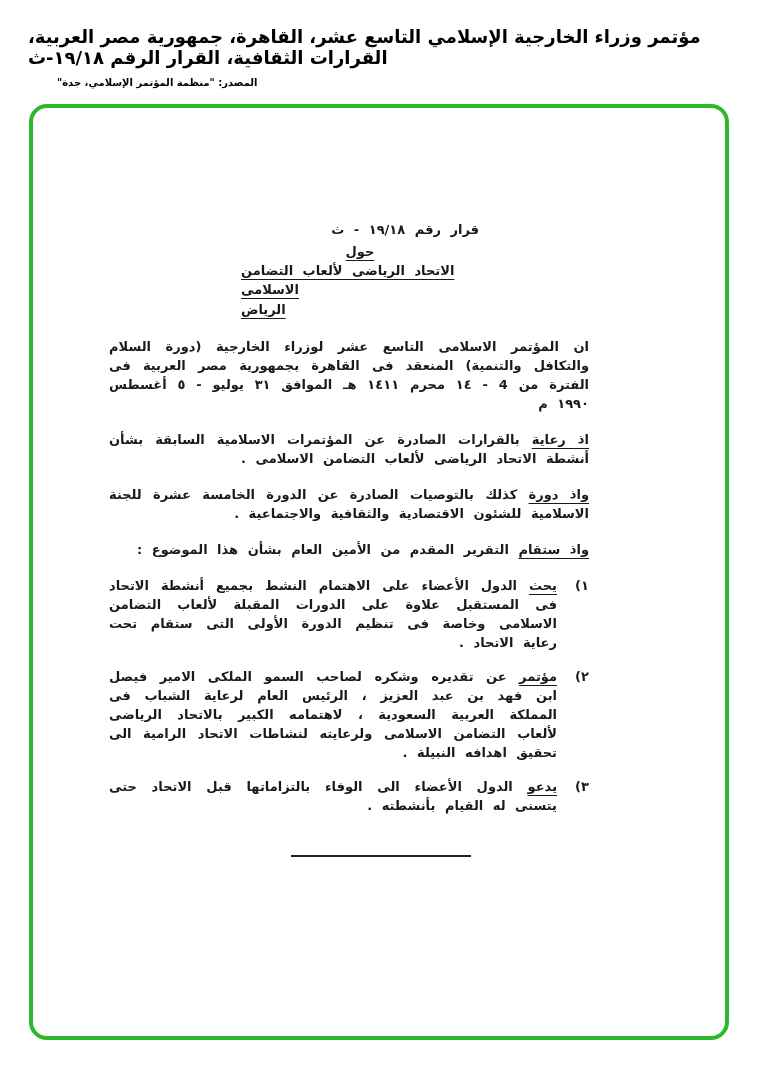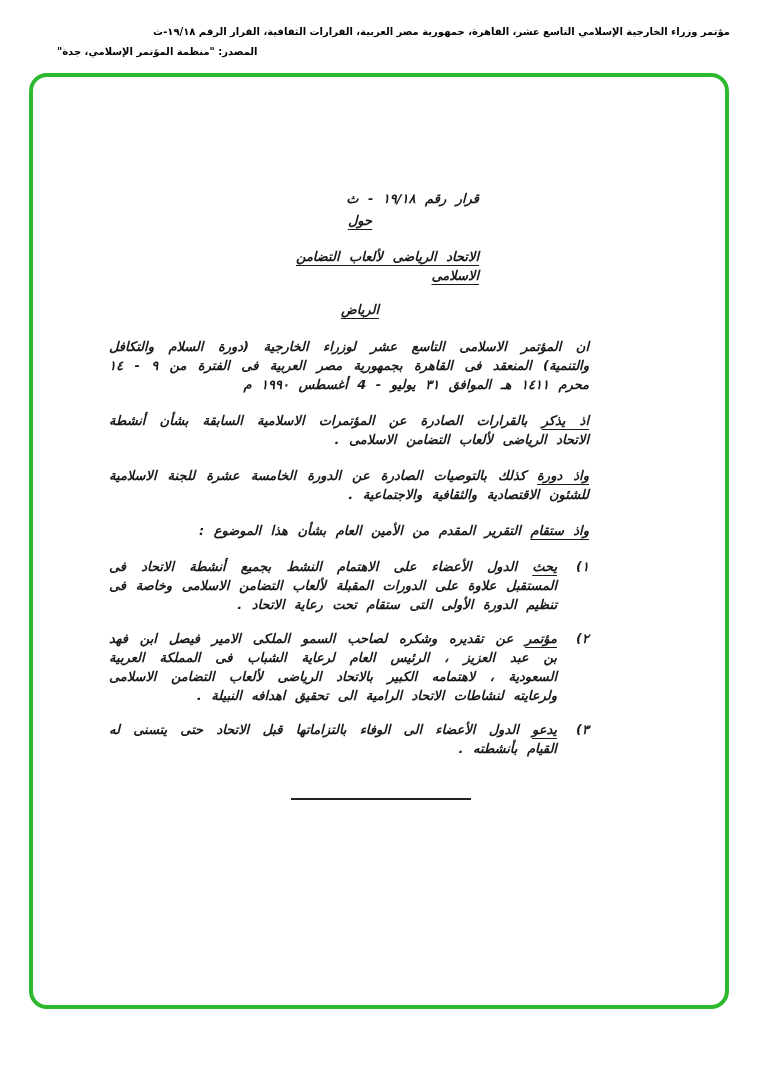--- a/index.html
+++ b/index.html
@@ -8,23 +8,23 @@
     width: 758px; height: 1078px;
     font-family: "DejaVu Sans", sans-serif;
     color: #111111;
     overflow: hidden;
   }
   .page { position: relative; width: 758px; height: 1078px; background: #ffffff; overflow: hidden; }
 
   
   .hdr-title {
     direction: rtl;
-    text-align: right;
+    text-align: left;
     padding: 26px 28px 0 28px;
-    font-size: 10px;
+    font-size: 18px;
     font-weight: bold;
     color: #000000;
   }
   .hdr-source {
     direction: rtl;
     text-align: left;
     margin: 9px 0 0 57px;
     font-size: 10px;
     font-weight: bold;
     color: #000000;
@@ -42,28 +42,27 @@
 
   
   .doc {
     direction: rtl;
     padding: 112px 136px 0 76px;
     font-size: 13px;
     font-weight: bold;
     line-height: 19px;
     word-spacing: 5px;
     color: #1a1a1a;
-    font-style: italic;
   }
 
   .title-block { width: 238px; margin: 0 110px 18px auto; }
   .title-line   { text-align: right;  margin-bottom: 3px; }
-  .title-about  { text-align: center; margin-bottom: 17px; }
-  .title-subject{ text-align: right; margin-bottom: 15px; }
-  .title-city   { text-align: center; }
+  .title-about  { text-align: center; margin-bottom: 0; }
+  .title-subject{ text-align: left; margin-bottom: 1px; }
+  .title-city   { text-align: left; }
 
   .u { text-decoration: underline; text-underline-offset: 4px; }
 
   .para { text-align: justify; margin-bottom: 17px; }
   .para .lead { white-space: nowrap; }
 
   .items { margin-top: 3px; }
   .item { display: flex; gap: 12px; margin-bottom: 15px; }
   .item-marker { flex: 0 0 auto; min-width: 20px; }
   .item-text { flex: 1; text-align: justify; }
@@ -88,25 +87,25 @@
 
       <div class="title-block">
         <div class="title-line">قرار رقم ١٩/١٨ - ث</div>
         <div class="title-about u">حول</div>
         <div class="title-subject u">الاتحاد الرياضى لألعاب التضامن الاسلامى</div>
         <div class="title-city u">الرياض</div>
       </div>
 
       <p class="para">
         <span class="lead"></span>
-        <span>ان المؤتمر الاسلامى التاسع عشر لوزراء الخارجية (دورة السلام والتكافل والتنمية) المنعقد فى القاهرة بجمهورية مصر العربية فى الفترة من ٩ - ١٤ محرم ١٤١١ هـ الموافق ٣١ يوليو - 4 أغسطس ١٩٩٠ م</span>
+        <span>ان المؤتمر الاسلامى التاسع عشر لوزراء الخارجية (دورة السلام والتكافل والتنمية) المنعقد فى القاهرة بجمهورية مصر العربية فى الفترة من 4 - ١٤ محرم ١٤١١ هـ الموافق ٣١ يوليو - ٥ أغسطس ١٩٩٠ م</span>
       </p>
 
       <p class="para">
-        <span class="lead u">اذ يذكر</span>
+        <span class="lead u">اذ رعاية</span>
         <span>بالقرارات الصادرة عن المؤتمرات الاسلامية السابقة بشأن أنشطة الاتحاد الرياضى لألعاب التضامن الاسلامى .</span>
       </p>
 
       <p class="para">
         <span class="lead u">واذ دورة</span>
         <span>كذلك بالتوصيات الصادرة عن الدورة الخامسة عشرة للجنة الاسلامية للشئون الاقتصادية والثقافية والاجتماعية .</span>
       </p>
 
       <p class="para">
         <span class="lead u">واذ ستقام</span>

